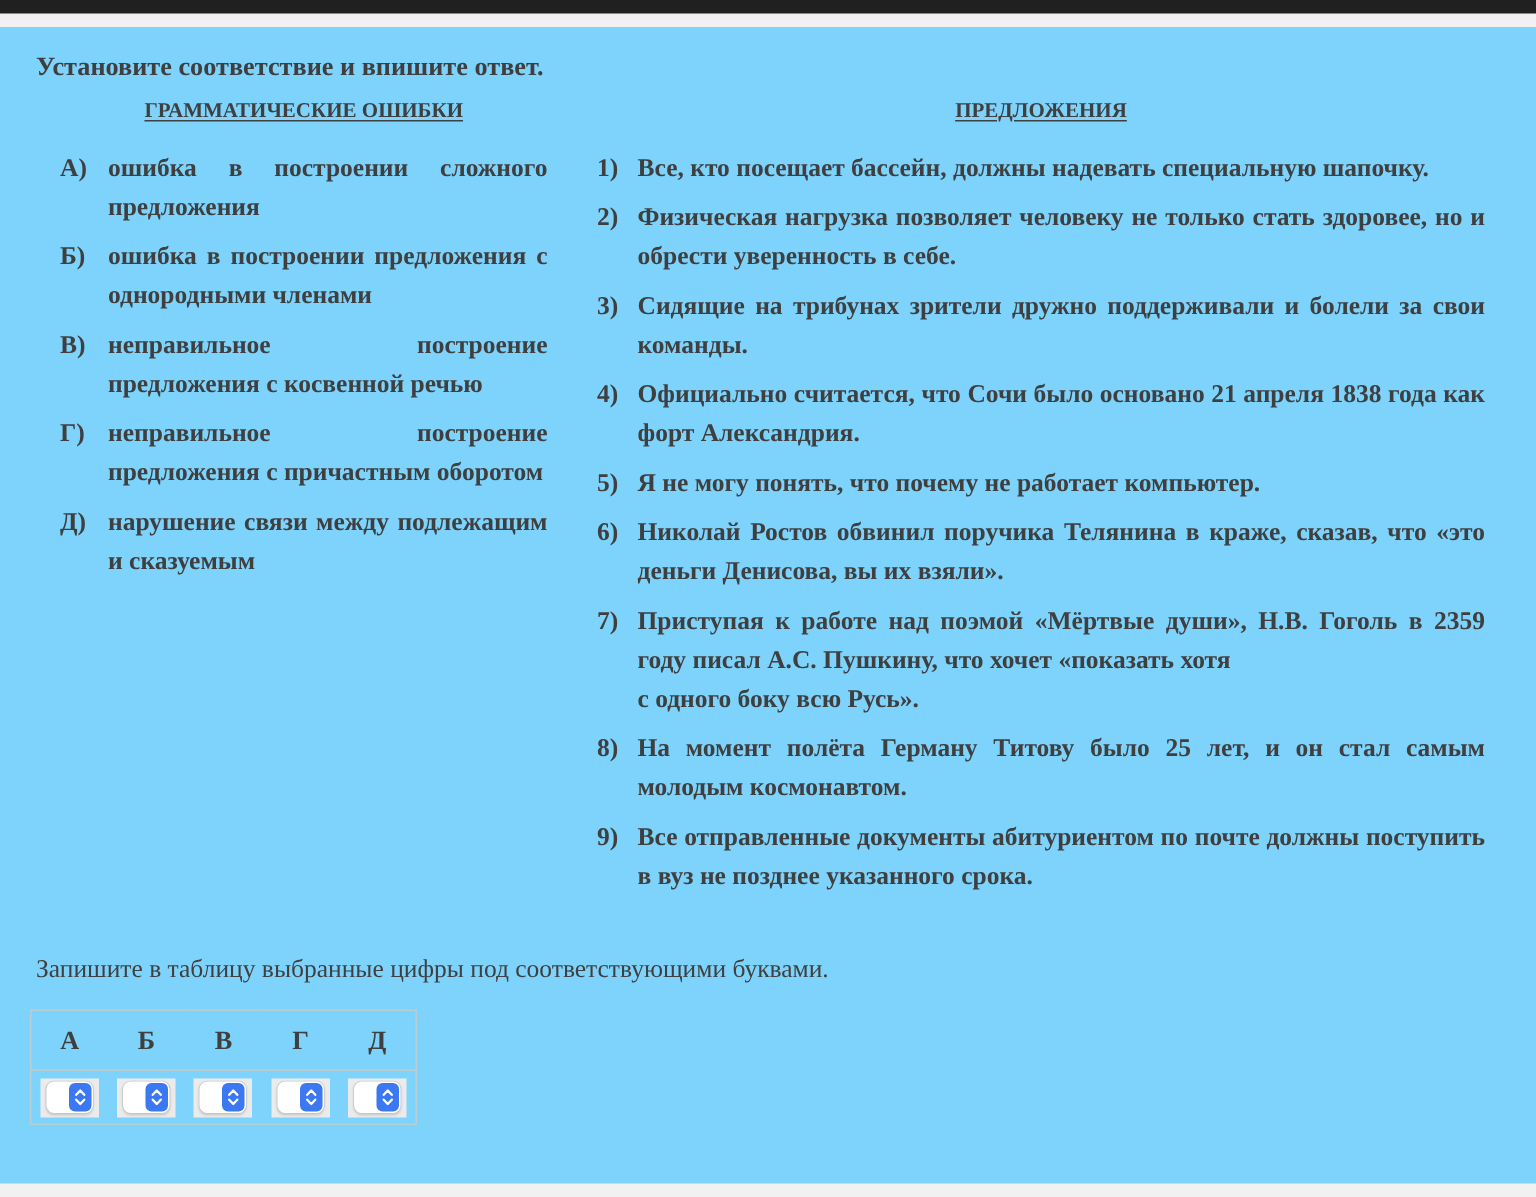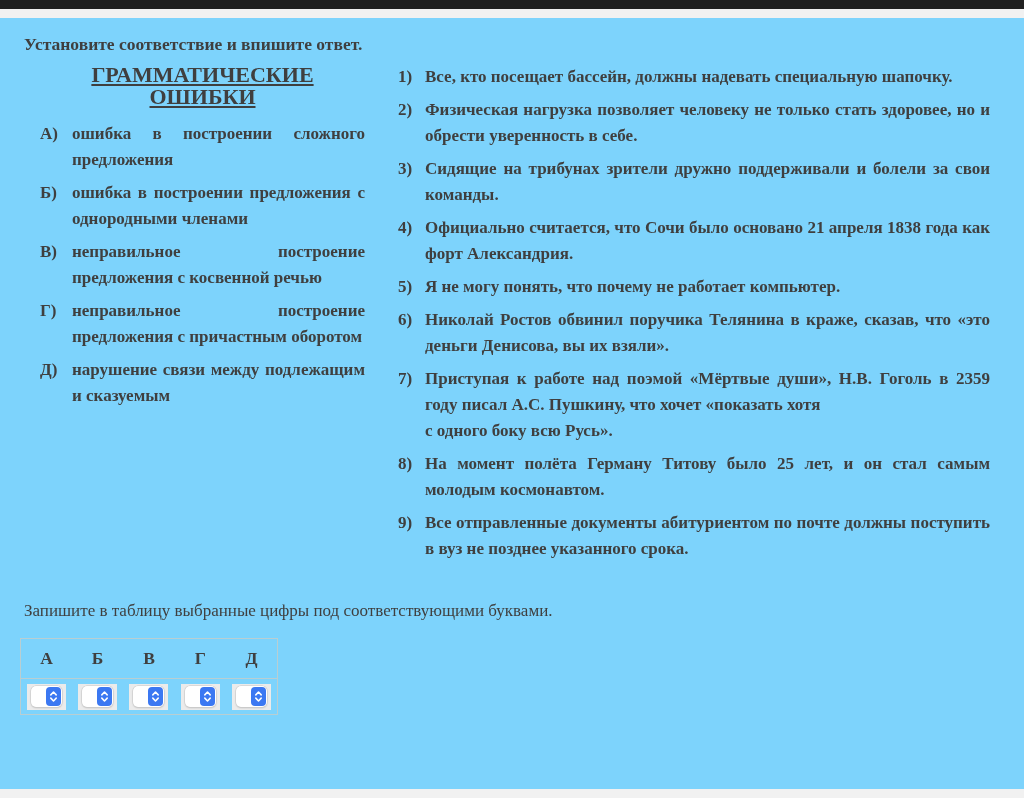--- a/index.html
+++ b/index.html
@@ -35,21 +35,21 @@
   .columns {
     display: flex;
     margin-left: 16px;
     margin-top: 8px;
   }
   .col-left  { width: 325px; }
   .col-right { width: 592px; margin-left: 33px; }
   .col-header {
     text-align: center;
     font-weight: 700;
-    font-size: 22px;
+    font-size: 14px;
     text-decoration: underline;
     text-underline-offset: 2px;
     margin-bottom: 13px;
     line-height: 22px;
   }
   .match-item {
     display: flex;
     margin-bottom: 7px;
     font-size: 17px;
     line-height: 26px;
@@ -148,20 +148,21 @@
         <span class="marker">Г)</span>
         <span class="item-text">неправильное построение предложения с причастным оборотом</span>
       </div>
       <div class="match-item">
         <span class="marker">Д)</span>
         <span class="item-text">нарушение связи между подлежащим и сказуемым</span>
       </div>
     </div>
 
     <div class="col-right">
+      <div class="col-header">ПРЕДЛОЖЕНИЯ</div>
 
       <div class="match-item">
         <span class="marker">1)</span>
         <span class="item-text">Все, кто посещает бассейн, должны надевать специальную шапочку.</span>
       </div>
       <div class="match-item">
         <span class="marker">2)</span>
         <span class="item-text">Физическая нагрузка позволяет человеку не только стать здоровее, но и обрести уверенность в себе.</span>
       </div>
       <div class="match-item">

